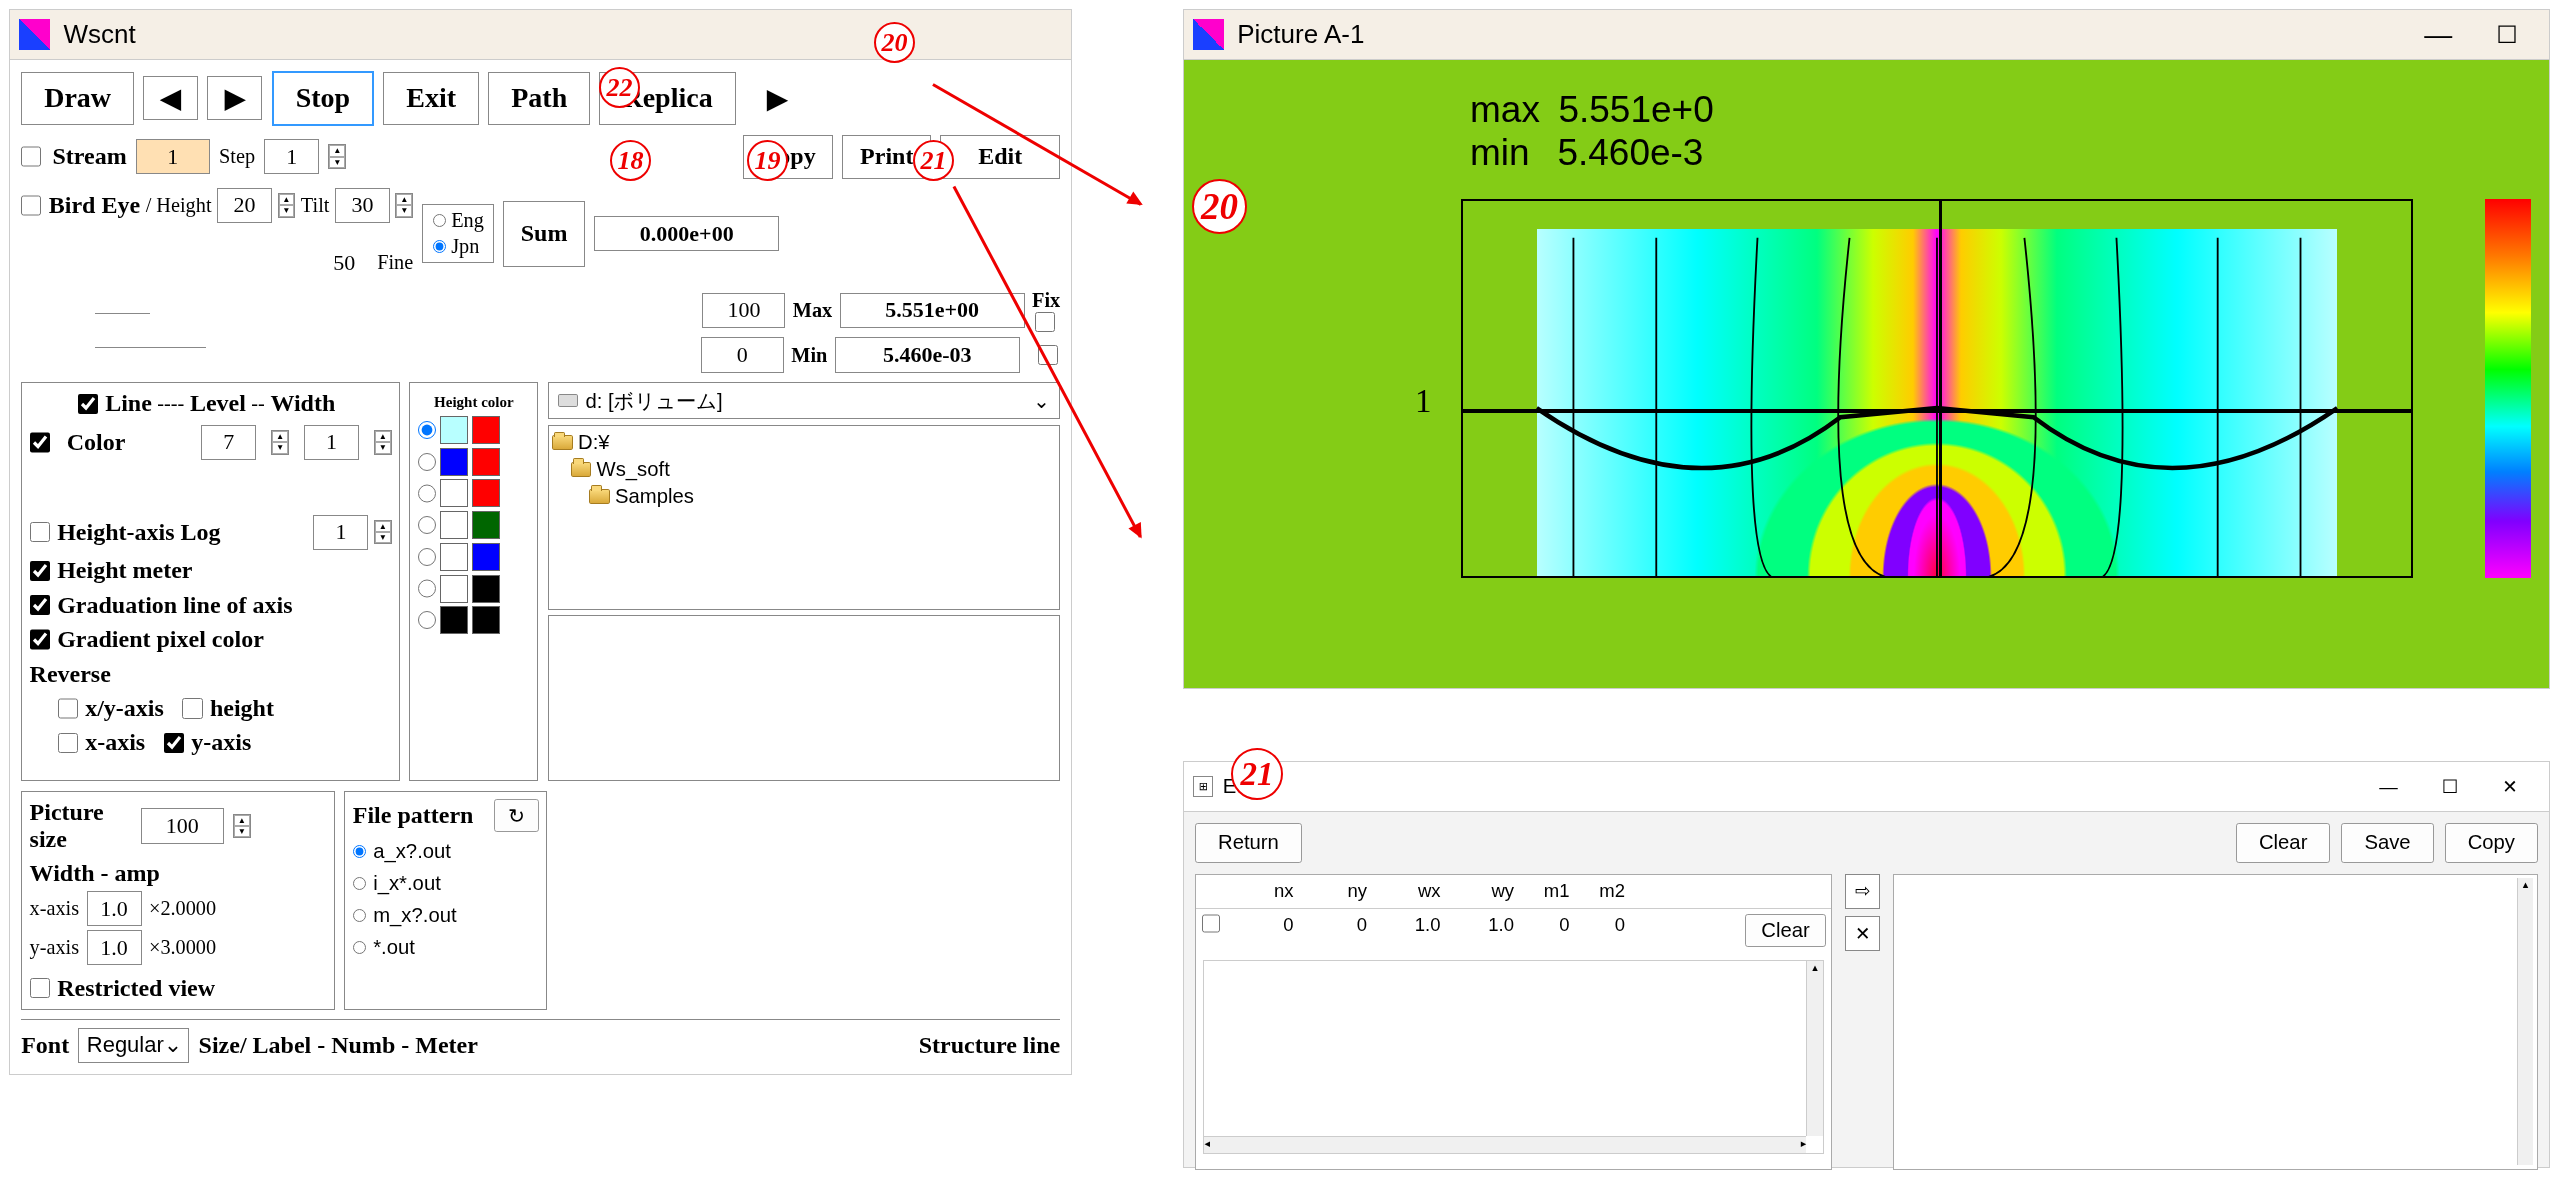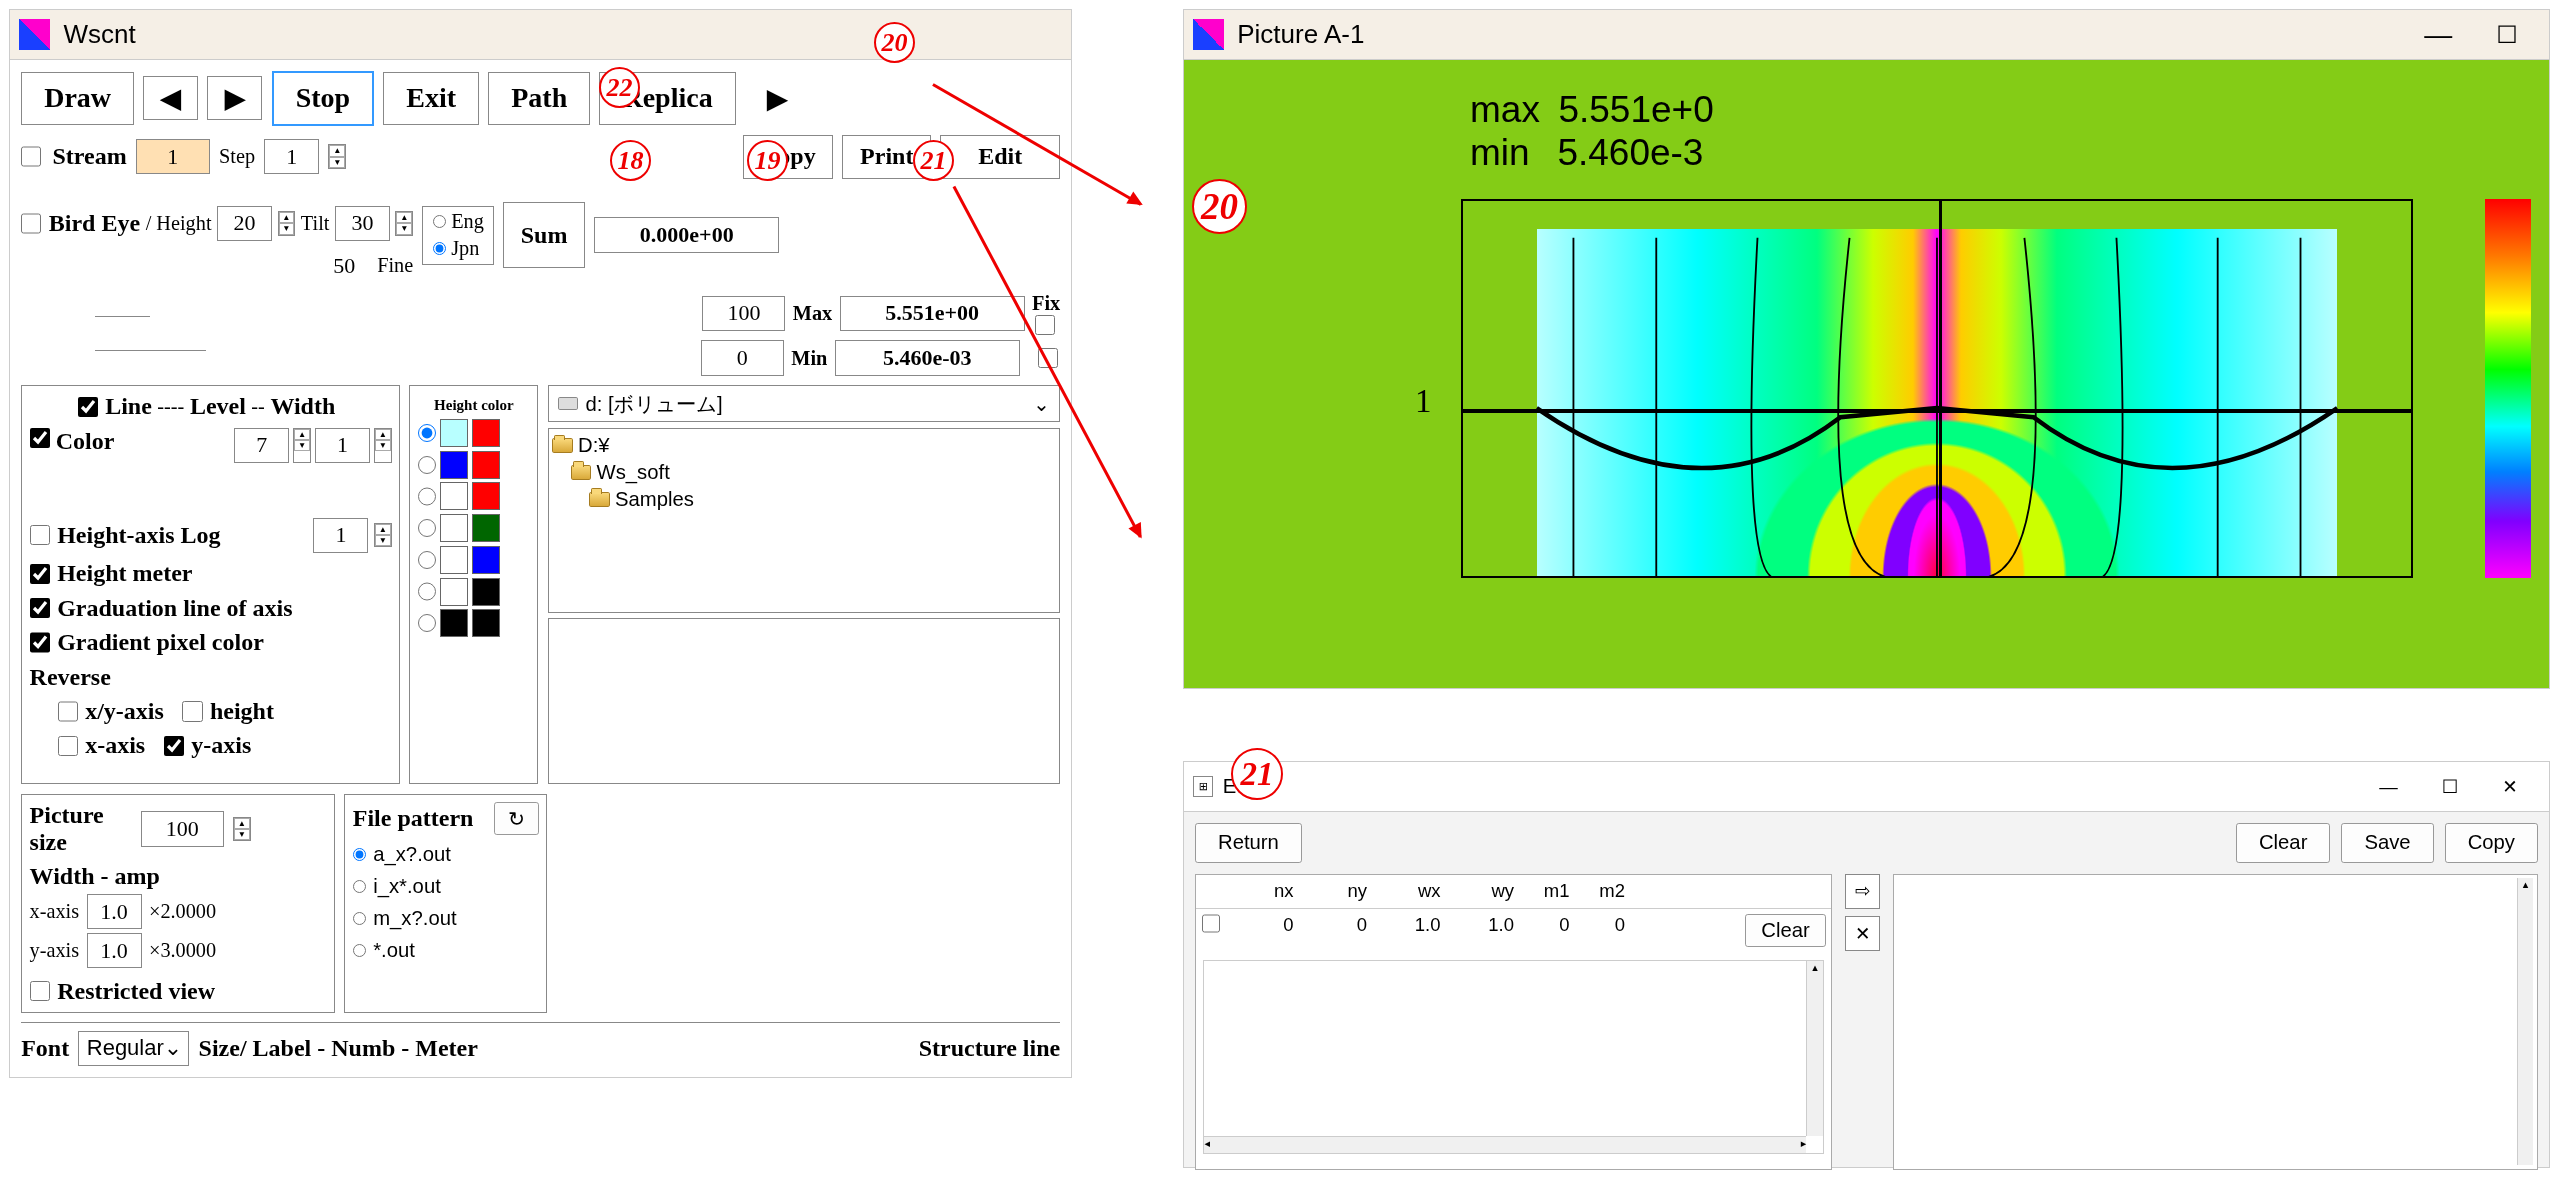--- a/index.html
+++ b/index.html
@@ -122,21 +122,21 @@
           <span>▲</span>
           <span>▼</span>
         </span>
       <div style="flex:1"></div>
       <button class="btn btn-sm">Copy</button>
       <button class="btn btn-sm">Print</button>
       <button class="btn btn-sm" style="width:120px;">Edit</button>
     </div>
 
     <div class="row">
-      <div style="display:flex; flex-direction:column; gap:8px;margin-top:18px;">
+      <div style="display:flex; flex-direction:column; gap:23px;">
         <div style="display:flex; align-items:center; gap:5.5px;">
           <input type="checkbox" class="chk" style="">
           <span class="label-b">Bird Eye</span>
           <span class="label-sm">/ Height</span>
           <span class="val-input w-sm">20</span>
           <span class="spin">
               <span>▲</span>
               <span>▼</span>
             </span>
           <span class="label-sm">Tilt</span>
@@ -192,21 +192,21 @@
     <div class="row" style="align-items:stretch;">
       <div class="panel line-panel" style="flex:0 0 379px; flex-direction:column; gap:7.4px;">
         <div style="display:flex;align-items:center;gap:5.5px;margin-left:48px;">
           <input type="checkbox" class="chk" checked="" style="">
           <span class="label-b">Line</span>
           <span class="label-sm">----</span>
           <span class="label-b">Level</span>
           <span class="label-sm">--</span>
           <span class="label-b">Width</span>
         </div>
-        <div style="display:flex;gap:4px;">
+        <div style="display:flex;align-items:center;gap:15px;">
           <input type="checkbox" class="chk" checked="" style="">
           <span class="label-b">Color</span>
           <span style="flex:1"></span>
           <span class="val-input w-sm">7</span>
           <span class="spin">
               <span>▲</span>
               <span>▼</span>
             </span>
           <span class="val-input w-sm">1</span>
           <span class="spin">

